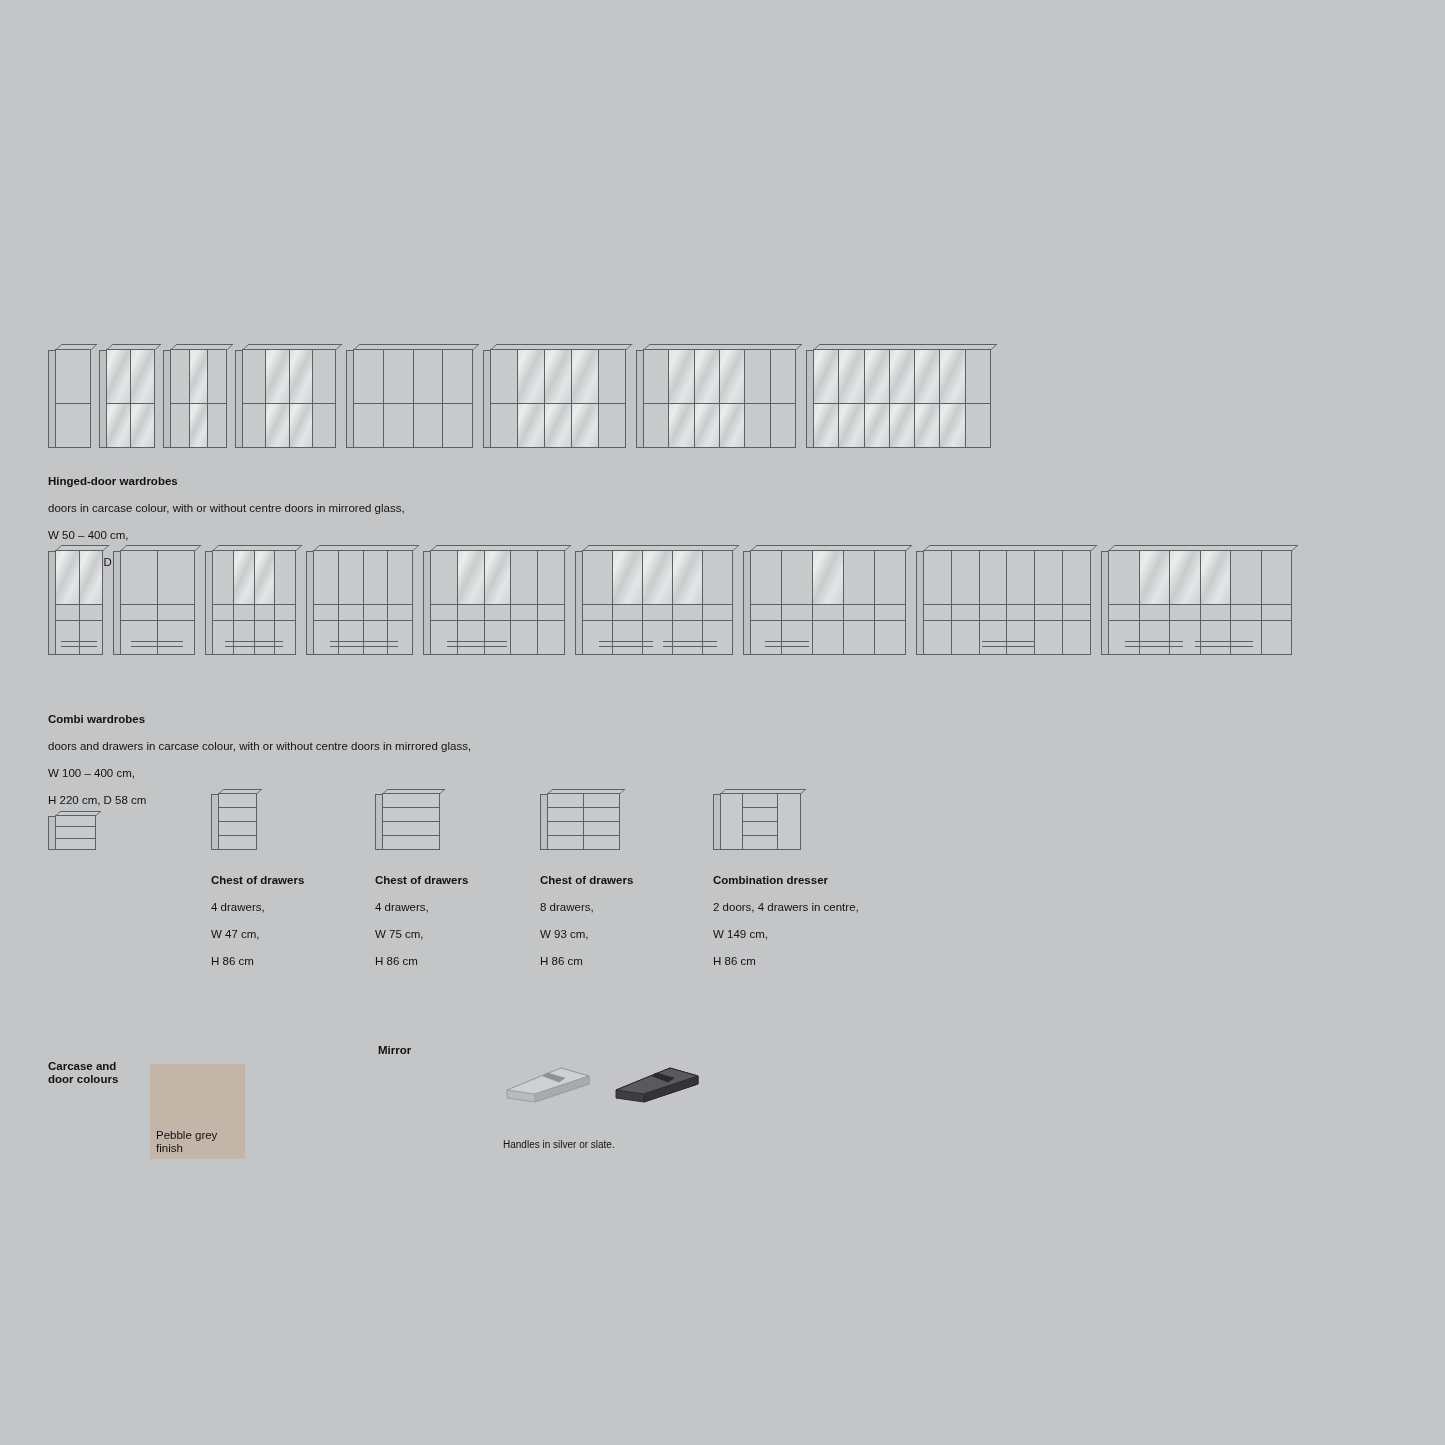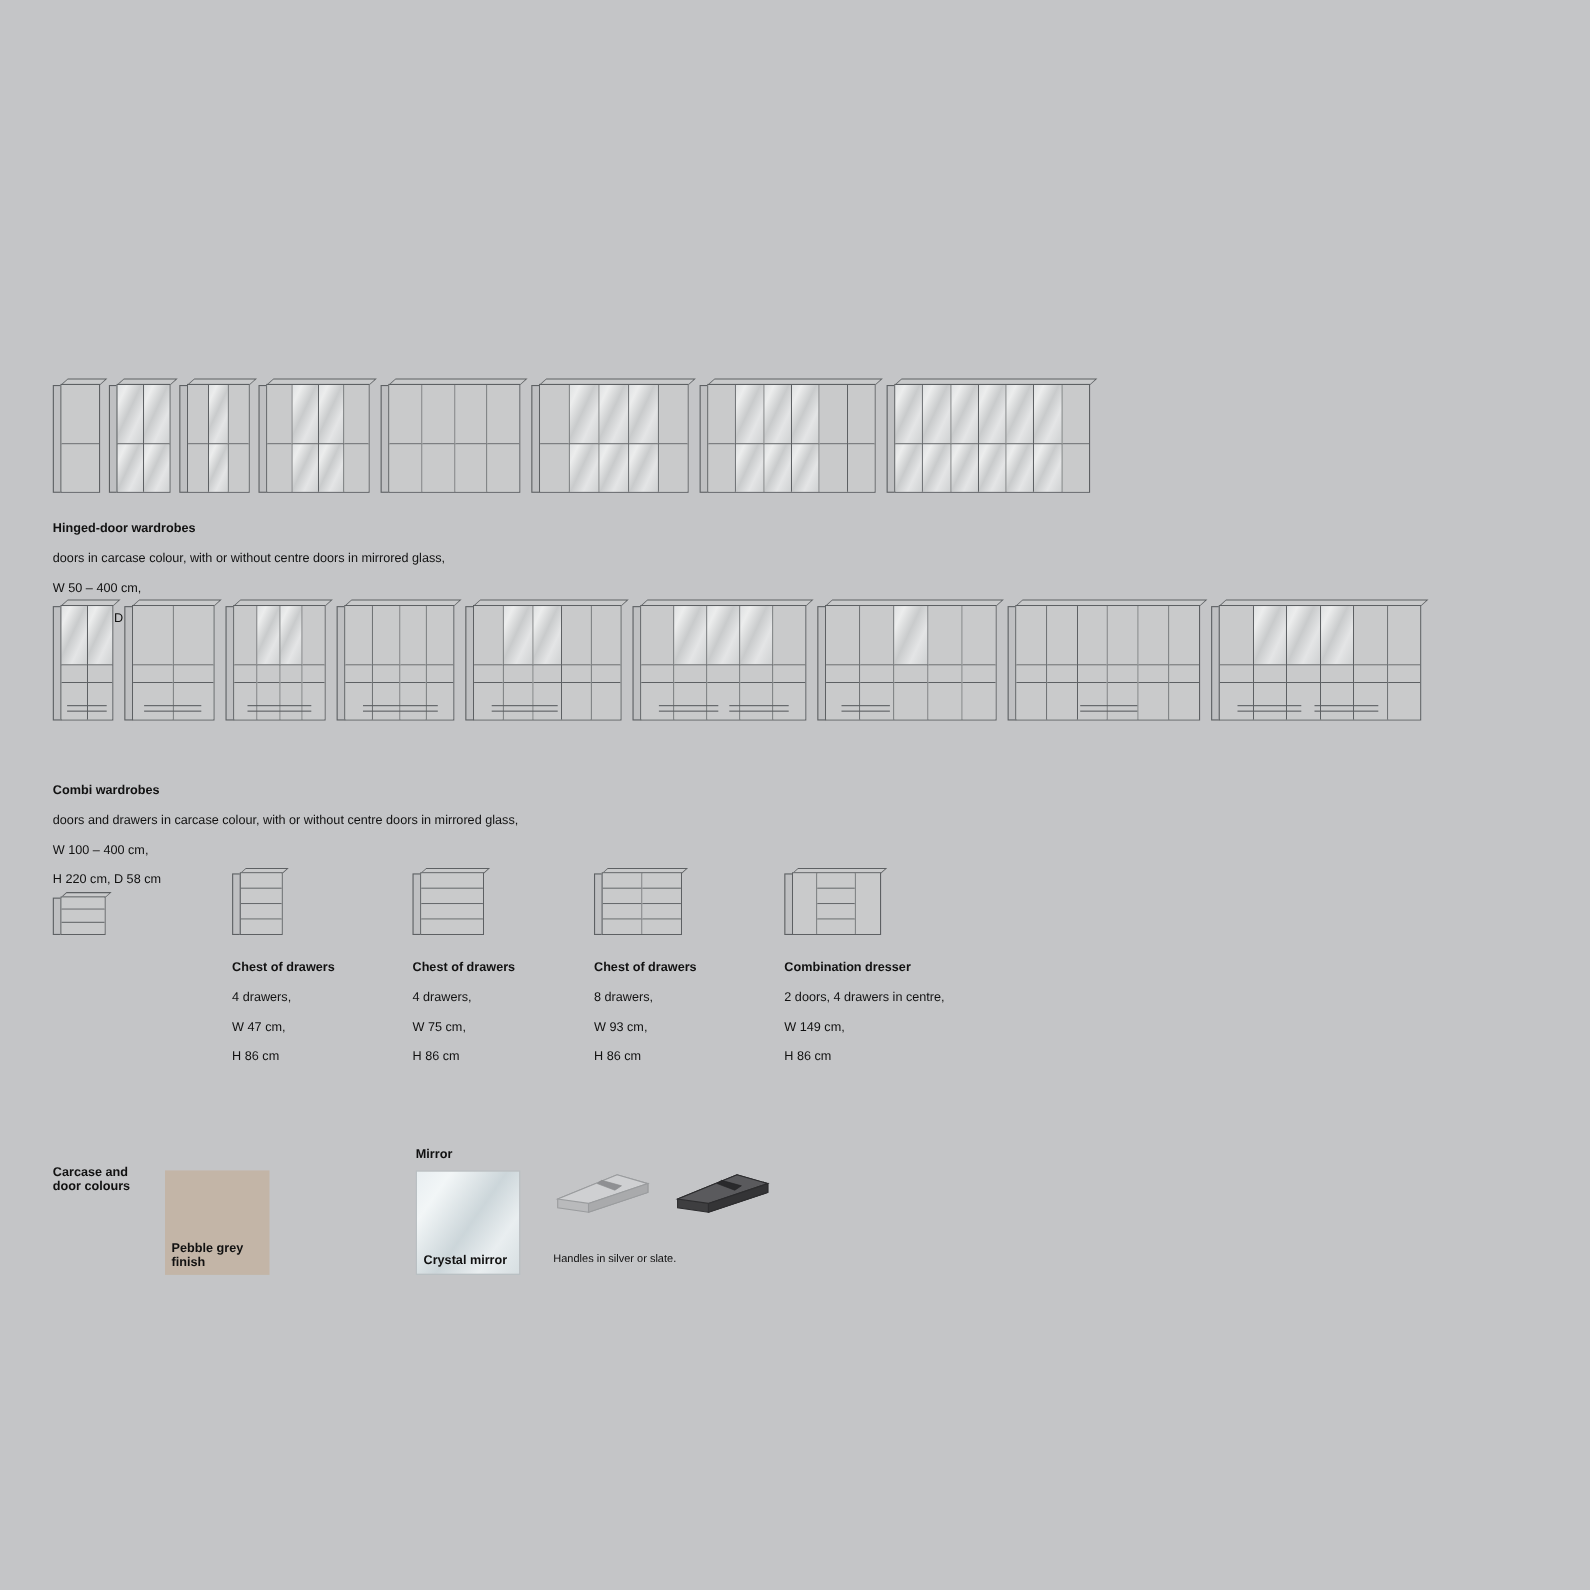--- a/index.html
+++ b/index.html
@@ -84,21 +84,21 @@
     position: absolute;
     width: 95px;
     height: 95px;
     box-sizing: border-box;
   }
   .swatch span {
     position: absolute;
     left: 6px;
     bottom: 5px;
     font-size: 11.5px;
-    font-weight: bold;
+    font-weight: normal;
     line-height: 13px;
   }
   .swatch span.two {
     bottom: 5px;
   }
   .handle-note {
     position: absolute;
     font-size: 10px;
     line-height: 13px;
   }
@@ -694,23 +694,20 @@
 
   <div class="sw-label" style="left:48px; top:1032px; white-space:pre-line;margin-top:28px;"><span>Carcase and
 door colours</span></div>
   <div class="sw-label" style="left:378px; top:1044px;"><span>Mirror</span></div>
 
   <div class="swatch" style="left:150px; top:1064px; background:#c3b5a7;">
     <span class="two" style="color:#111111; white-space:pre-line; line-height:13px; bottom:4px;">Pebble grey
 finish</span>
   </div>
 
-  <div class="swatch" style="left:378px; top:1064px; background:linear-gradient(125deg,#e8eef1 0%,#f2f6f7 20%,#ccd6da 52%,#e9eef0 76%,#d6dee1 100%); border:1px solid #b9bfc2;">
-    <span style="color:#111111;">Crystal mirror</span>
-  </div>
 
   <svg style="position:absolute;left:503px;top:1060px;" width="90" height="46" viewBox="0 0 90 46">
     <polygon points="4,30 58,8 86,16 86,24 32,42 4,38" fill="#b9babc" stroke="#9a9c9e" stroke-width="1"></polygon>
     <polygon points="4,30 58,8 86,16 32,34" fill="#cfd0d2" stroke="#9a9c9e" stroke-width="1"></polygon>
     <polygon points="44,13 62,18 56,22 40,16" fill="#8f9093" stroke="#8a8b8d" stroke-width="0.6"></polygon>
     <polygon points="32,34 86,16 86,24 32,42" fill="#a9aaac" stroke="#9a9c9e" stroke-width="1"></polygon>
   </svg>
   <svg style="position:absolute;left:612px;top:1060px;" width="90" height="46" viewBox="0 0 90 46">
     <polygon points="4,30 58,8 86,16 86,24 32,42 4,38" fill="#3e3e40" stroke="#2d2d2f" stroke-width="1"></polygon>
     <polygon points="4,30 58,8 86,16 32,34" fill="#5a5a5d" stroke="#2d2d2f" stroke-width="1"></polygon>

